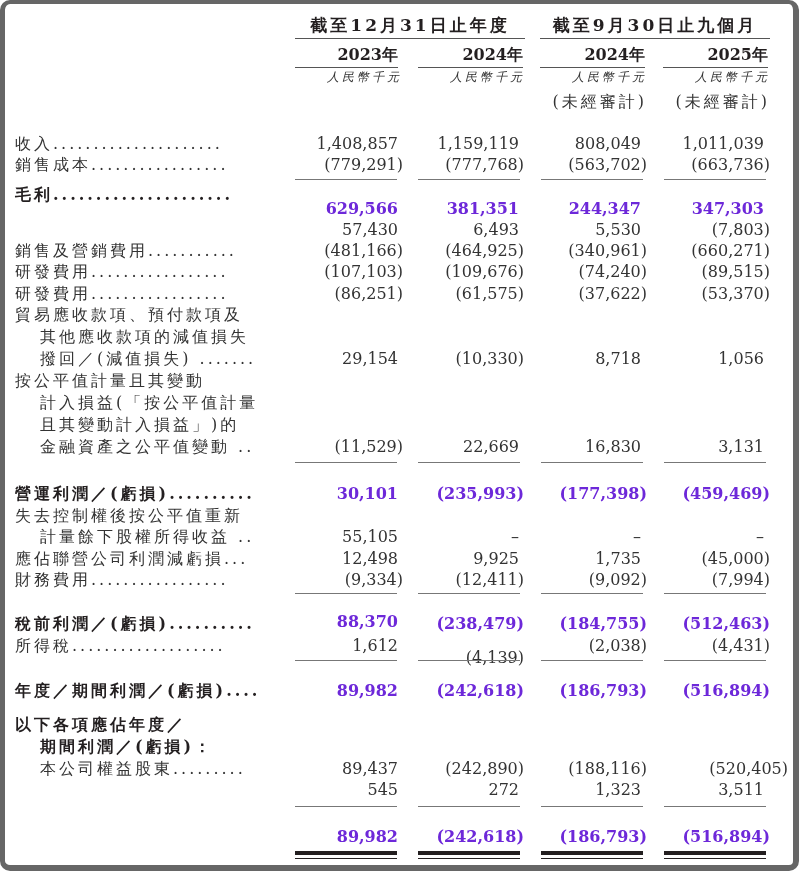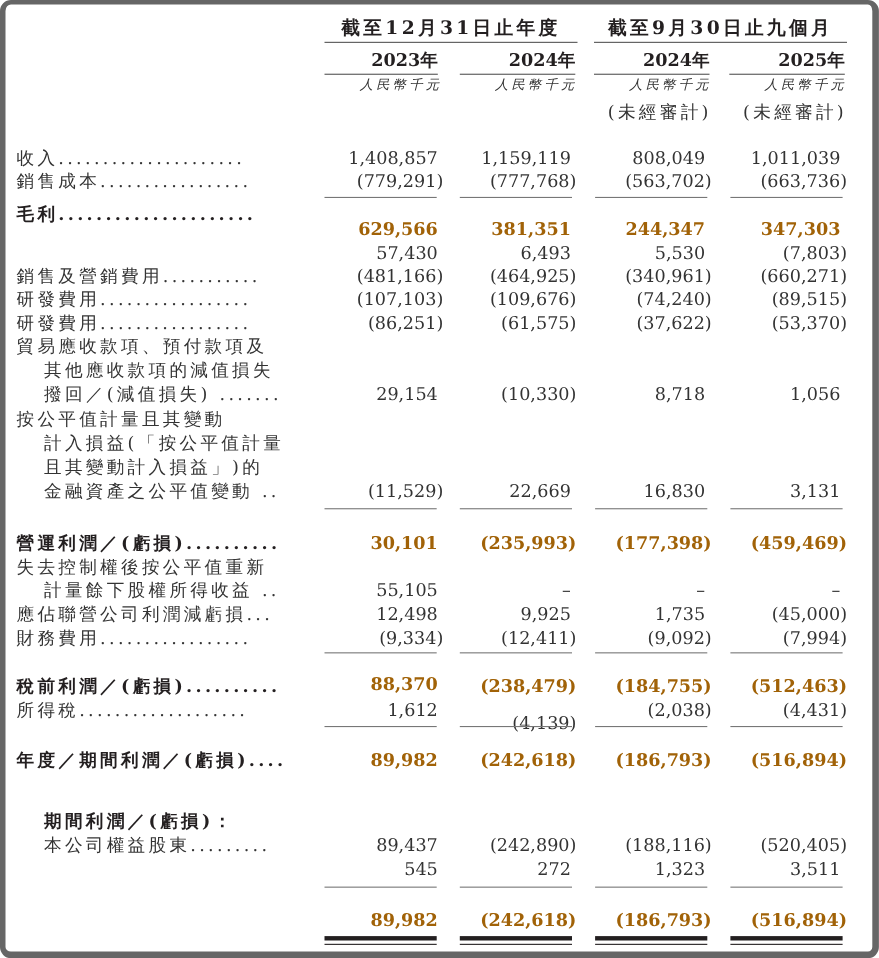--- a/index.html
+++ b/index.html
@@ -46,21 +46,21 @@
       position: absolute; left: 15px; font-size: 16px;
       letter-spacing: 3px; white-space: nowrap; line-height: 20px;
       color: #333;
     }
     .label.bold { font-weight: bold; color: #231f20; }
     .label.indent { left: 40px; }
     .num {
       position: absolute; font-size: 16px; text-align: right;
       white-space: nowrap; line-height: 20px; color: #333;
     }
-    .num.bold { font-weight: bold; color: #a16207; }
+    .num.bold { font-weight: bold; color: #6d28d9; }
     .rule {
       position: absolute; height: 0; border-top: 1.5px solid #777;
     }
     .dbl-thick {
       position: absolute; height: 4px; background: #231f20;
     }
     .dbl-thin {
       position: absolute; height: 0; border-top: 1.5px solid #231f20;
     }
   </style>
@@ -201,27 +201,28 @@
   <div class="rule" style="top:660px; left:418px; width:102px;"></div>
   <div class="rule" style="top:660px; left:541px; width:102px;"></div>
   <div class="rule" style="top:660px; left:664px; width:102px;"></div>
 
   <div class="label bold" style="top:681px;">年度／期間利潤／(虧損)....</div>
   <div class="num bold" style="top:681px; left:290px; width:108px;">89,982</div>
   <div class="num bold" style="top:681px; left:413px; width:111px;">(242,618)</div>
   <div class="num bold" style="top:681px; left:535px; width:112px;">(186,793)</div>
   <div class="num bold" style="top:681px; left:658px; width:112px;">(516,894)</div>
 
+  <div class="label bold" style="top:715px;">以下各項應佔年度／</div>
   <div class="label bold indent" style="top:737px;">期間利潤／(虧損)：</div>
 
   <div class="label indent" style="top:759px;">本公司權益股東.........</div>
   <div class="num" style="top:759px; left:290px; width:108px;">89,437</div>
   <div class="num" style="top:759px; left:413px; width:111px;">(242,890)</div>
   <div class="num" style="top:759px; left:535px; width:112px;">(188,116)</div>
-  <div class="num" style="top:759px; left:658px; width:112px;">(520,405)</div>
+  <div class="num" style="top:759px; left:676px; width:112px;">(520,405)</div>
 
   <div class="num" style="top:780px; left:290px; width:108px;">545</div>
   <div class="num" style="top:780px; left:413px; width:106px;">272</div>
   <div class="num" style="top:780px; left:535px; width:106px;">1,323</div>
   <div class="num" style="top:780px; left:658px; width:106px;">3,511</div>
 
   <div class="rule" style="top:806px; left:295px; width:102px;"></div>
   <div class="rule" style="top:806px; left:418px; width:102px;"></div>
   <div class="rule" style="top:806px; left:541px; width:102px;"></div>
   <div class="rule" style="top:806px; left:664px; width:102px;"></div>

